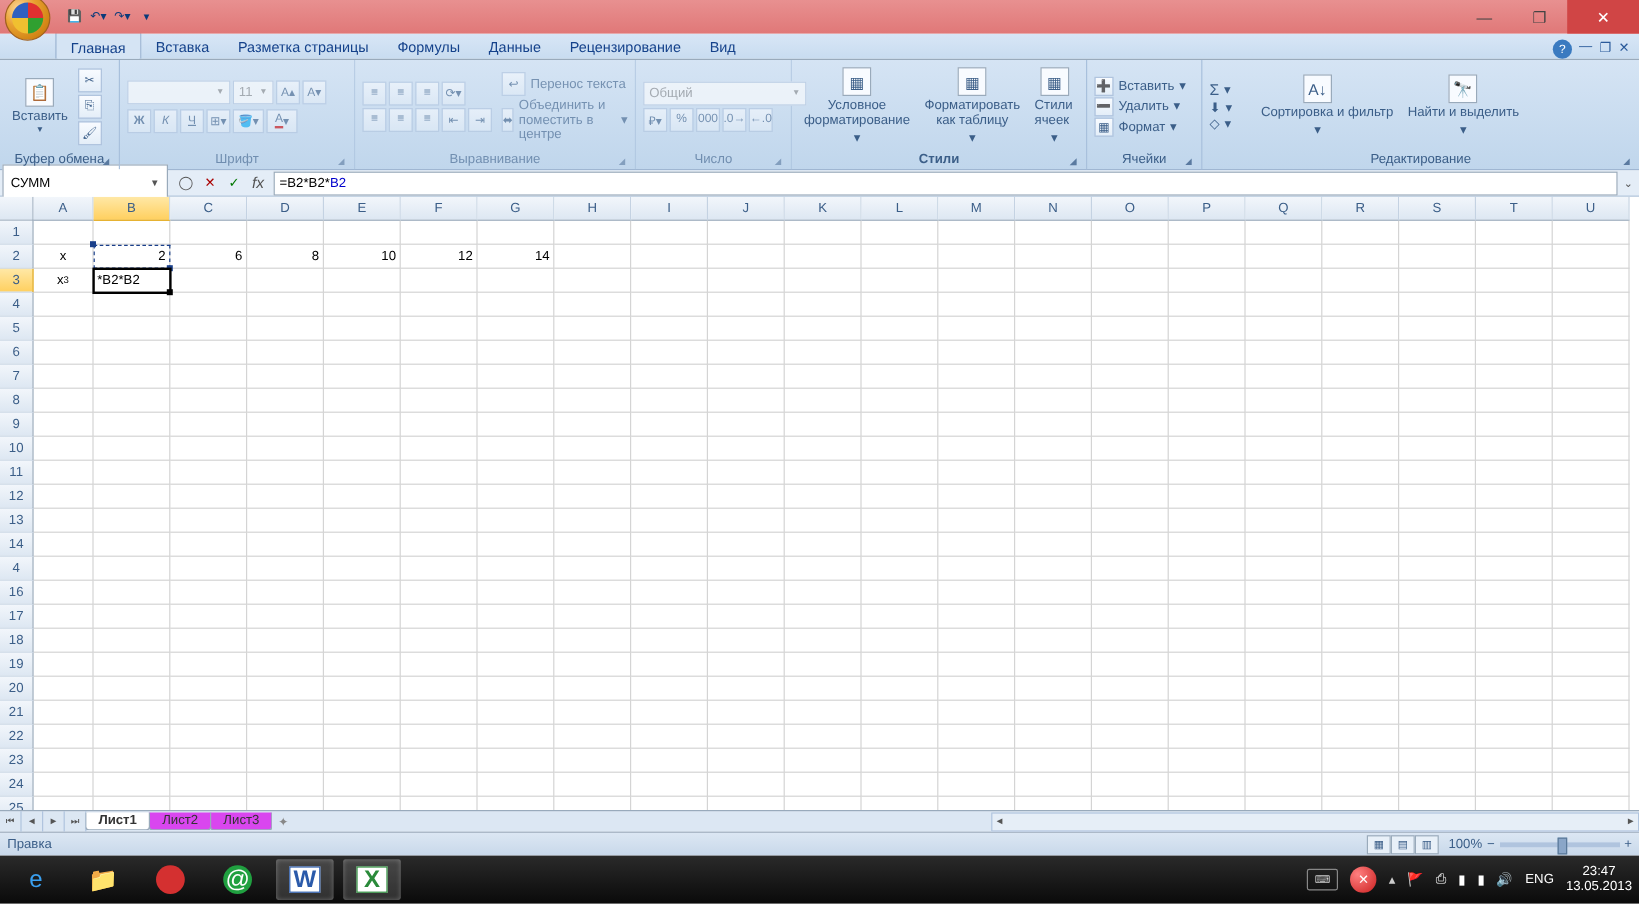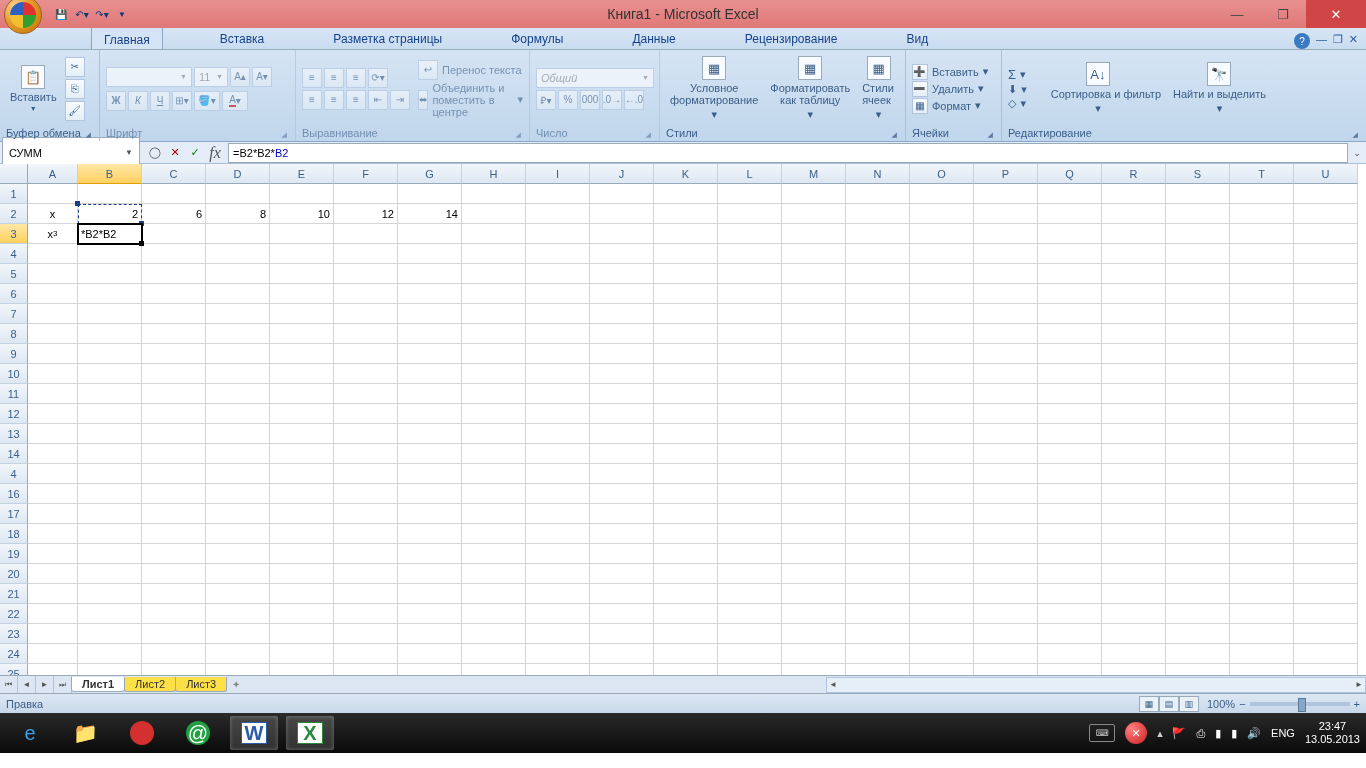--- a/index.html
+++ b/index.html
@@ -11,46 +11,46 @@
 .office-btn::after{content:"";position:absolute;inset:5px;border-radius:50%;background:conic-gradient(#e03030 0 90deg,#30a030 90deg 180deg,#f0c030 180deg 270deg,#3060c0 270deg);}
 .qat { display:flex; gap:4px; align-items:center; margin-left:8px; }
 .qat span { width:16px; height:16px; display:inline-flex; align-items:center; justify-content:center; font-size:10px; color:#0a3a7a;}
 .title-text { position:absolute; left:0; right:0; text-align:center; font-size:14px; color:#333; pointer-events:none;}
 .win-controls { margin-left:auto; display:flex; height:100%;}
 .win-controls div { width:46px; display:flex; align-items:center; justify-content:center; font-size:13px; color:#444;}
 .win-controls .close { background:#d04545; color:#fff; width:60px;}
 
 
 .ribbon-tabs { height:22px; background:linear-gradient(#d8e6f6,#c8dcf0); border-bottom:1px solid #9ab; display:flex; align-items:flex-end; padding-left:46px;}
-.ribbon-tabs .tab { padding:20px 12px 2px; color:#15428b; cursor:default; font-size:12px;margin-left:45px;}
+.ribbon-tabs .tab { padding:20px 12px 2px; color:#15428b; cursor:default; font-size:12px;}
 .ribbon-tabs .tab.active { background:#d5e4f4; border:1px solid #8ba6c7; border-bottom:none; border-radius:3px 3px 0 0;}
 .ribbon-tabs .help { margin-left:auto; display:flex; gap:6px; padding-right:8px; color:#2a5a9a;}
 
 
 .ribbon { height:92px; background:linear-gradient(#d5e4f4,#c0d6ec); border-bottom:1px solid #8ba6c7; display:flex; }
 .group { border-right:1px solid #a8c0dc; padding:2px 6px 0; display:flex; flex-direction:column; position:relative;}
-.group-label { text-align:left; font-size:11px; color:#3b5e88; margin-top:auto; padding:2px 0; position:relative;}
+.group-label { text-align:center; font-size:11px; color:#3b5e88; margin-top:auto; padding:2px 0; position:relative;}
 .group-label::after{content:"◢";position:absolute;right:2px;bottom:2px;font-size:7px;color:#5a7aa0;}
 .group-body { display:flex; gap:4px; flex:1;}
 .big-btn { display:flex; flex-direction:column; align-items:center; justify-content:center; gap:2px; padding:2px 4px; color:#3b5e88; font-size:11px;}
 .big-btn .ico{width:24px;height:24px;border:1px solid #9ab;background:#f8fbff;display:flex;align-items:center;justify-content:center;font-size:13px;}
 .cols { display:flex; flex-direction:column; gap:2px; justify-content:center;}
 .small-row { display:flex; gap:2px; align-items:center;}
 .small-btn { width:20px; height:20px; border:1px solid #b0c4de; background:linear-gradient(#f8fbff,#e4eef8); display:inline-flex; align-items:center; justify-content:center; font-size:10px; color:#3b5e88;}
 .combo { height:20px; border:1px solid #b0c4de; background:#fff; display:inline-flex; align-items:center; padding:0 4px; font-size:11px; color:#888;}
 .check-lbl { display:flex; align-items:center; gap:4px; font-size:11px; color:#3b5e88;}
 .disabled { opacity:0.6; }
 
 
 .formula-bar { height:22px; background:#e4edf7; border-bottom:1px solid #a8bdd6; display:flex; align-items:center;}
 .name-box { width:138px; height:31px; margin:0 2px; background:#fff; border:1px solid #9ab; display:flex; align-items:center; padding:0 6px; font-size:11px; justify-content:space-between;}
 .name-box span:last-child{font-size:8px;color:#555;}
 .fx-btns { display:flex; gap:2px; margin:0 4px;}
 .fx-btns span{width:18px;height:18px;display:inline-flex;align-items:center;justify-content:center;border:1px solid transparent;font-size:11px;color:#555;}
-.fx-btns .fx{font-style:italic;font-family:Liberation Serif, serif;font-size:16px;}
+.fx-btns .fx{font-style:italic;font-family:Liberation Sans, sans-serif;font-size:13px;}
 .formula-input { flex:1; height:20px; background:#fff; border:1px solid #9ab; padding:0 4px; font-size:11px; display:flex; align-items:center;}
 .formula-input .ref{color:#0000cc;}
 .fbar-expand{width:18px;display:flex;align-items:center;justify-content:center;font-size:9px;color:#555;}
 
 
 .grid-wrap { position:relative; height:511px; background:#fff; overflow:hidden;}
 .corner { position:absolute; left:0; top:0; width:28px; height:20px; background:linear-gradient(#f2f6fb,#dde7f2); border-right:1px solid #9ab; border-bottom:1px solid #9ab;}
 .col-headers { position:absolute; left:28px; top:0; right:0; height:20px; display:flex;}
 .col-h { width:64px; height:20px; background:linear-gradient(#f2f6fb,#dde7f2); border-right:1px solid #c4d2e2; border-bottom:1px solid #9ab; display:flex; align-items:center; justify-content:center; font-size:11px; color:#3b5e88;}
 .col-h.sel { background:linear-gradient(#ffe8a6,#ffd060); border-bottom-color:#e0a000;}
@@ -71,21 +71,21 @@
 .b2-cell::before{left:-3px;top:-3px;}
 .b2-cell::after{right:-3px;bottom:-3px;}
 
 .b3-cell { outline:2px solid #000; outline-offset:-1px; justify-content:flex-start; position:relative; background:#fff; z-index:2;}
 .b3-cell::after{content:"";position:absolute;right:-3px;bottom:-3px;width:5px;height:5px;background:#000;}
 
 
 .sheet-bar { height:18px; background:#dce7f3; border-top:1px solid #9ab; display:flex; align-items:center;}
 .sheet-nav { display:flex;}
 .sheet-nav span{width:18px;height:17px;border-right:1px solid #b0c4de;display:inline-flex;align-items:center;justify-content:center;font-size:8px;color:#555;}
-.sheet-tab { padding:1px 10px; background:#fde047; border:1px solid #9ab; border-top:none; margin-left:-1px; font-size:11px; color:#333; border-radius:0 0 3px 3px;}
+.sheet-tab { padding:1px 10px; background:#d946ef; border:1px solid #9ab; border-top:none; margin-left:-1px; font-size:11px; color:#333; border-radius:0 0 3px 3px;}
 .sheet-tab.active { background:#fff; font-weight:bold;}
 .sheet-add { width:18px; text-align:center; font-size:10px; color:#888;}
 .hscroll { margin-left:auto; width:540px; height:16px; background:#e6eef7; border:1px solid #b0c4de; position:relative;}
 .hscroll::before{content:"◄";position:absolute;left:2px;font-size:8px;color:#555;top:2px;}
 .hscroll::after{content:"►";position:absolute;right:2px;font-size:8px;color:#555;top:2px;}
 
 
 .status-bar { height:20px; background:linear-gradient(#dce7f3,#c8d8ea); border-top:1px solid #9ab; display:flex; align-items:center; padding:0 6px; font-size:11px; color:#3b5e88;}
 .status-bar .views{margin-left:auto;display:flex;gap:0;}
 .status-bar .views span{width:20px;height:16px;border:1px solid #9ab;background:#e8f0f8;display:inline-flex;align-items:center;justify-content:center;font-size:9px;}
@@ -106,21 +106,20 @@
 <body>
 
 <div class="title-bar">
   <div class="office-btn"></div>
   <div class="qat">
     <span>💾</span>
     <span>↶▾</span>
     <span>↷▾</span>
     <span style="font-size:8px;">▼</span>
   </div>
-  <div class="title-text">Книга1 - Microsoft Excel</div>
   <div class="win-controls">
     <div>—</div>
     <div>❐</div>
     <div class="close">✕</div>
   </div>
 </div>
 
 <div class="ribbon-tabs">
   <div id="tabs-holder" style="display:flex;">
       <div class="tab active">Главная</div>
@@ -206,42 +205,42 @@
             <span>Перенос текста</span>
           </div>
         <div class="check-lbl"><span class="small-btn">⬌</span><span>Объединить и поместить в центре</span>▾</div>
       </div>
     </div>
     <div class="group-label">Выравнивание</div>
   </div>
 
   <div class="group disabled" style="width:130px;">
     <div class="group-body cols">
-      <div class="combo" style="width:118px;font-style:italic;">
+      <div class="combo" style="width:136px;">
           <span>Общий</span>
           <span style="margin-left:auto;font-size:7px;">▼</span>
         </div>
       <div class="small-row">
         <span class="small-btn">₽▾</span>
         <span class="small-btn">%</span>
         <span class="small-btn">000</span>
         <span class="small-btn">.0→</span>
         <span class="small-btn">←.0</span>
       </div>
     </div>
     <div class="group-label">Число</div>
   </div>
 
   <div class="group" style="width:246px;">
     <div class="group-body">
       <div class="big-btn"><div class="ico">▦</div><span style="text-align:center;">Условное форматирование</span>▾</div>
       <div class="big-btn"><div class="ico">▦</div><span style="text-align:center;">Форматировать как таблицу</span>▾</div>
       <div class="big-btn"><div class="ico">▦</div><span style="text-align:left;">Стили ячеек</span>▾</div>
     </div>
-    <div class="group-label" style="">Стили</div>
+    <div class="group-label" style="font-weight:bold;">Стили</div>
   </div>
 
   <div class="group" style="width:96px;">
     <div class="group-body cols" style="gap:1px;">
       <div class="check-lbl"><span class="small-btn" style="width:16px;height:16px;">➕</span><span>Вставить</span>▾</div>
       <div class="check-lbl"><span class="small-btn" style="width:16px;height:16px;">➖</span><span>Удалить</span>▾</div>
       <div class="check-lbl"><span class="small-btn" style="width:16px;height:16px;">▦</span><span>Формат</span>▾</div>
     </div>
     <div class="group-label">Ячейки</div>
   </div>

